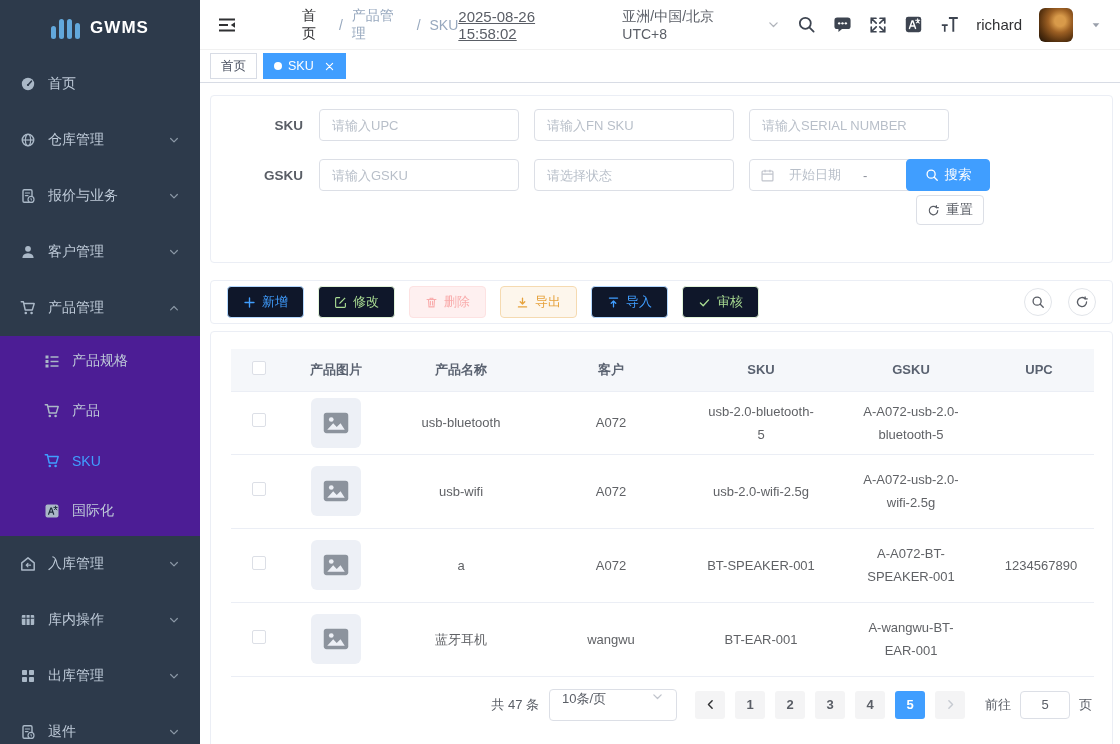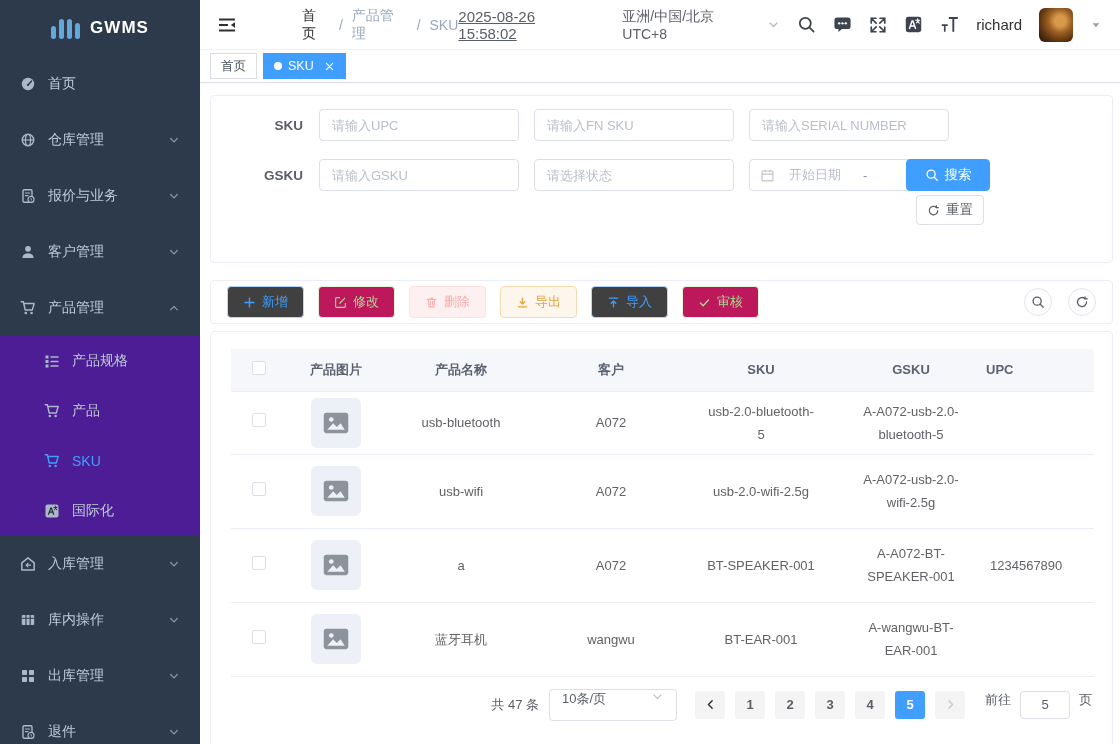--- a/index.html
+++ b/index.html
@@ -59,50 +59,50 @@
   .inp::placeholder { color:#b8bfc9; }
   .date-inp { width:200px; height:32px; border:1px solid #dcdfe6; border-radius:4px; display:flex; align-items:center; padding:0 10px; color:#b8bfc9; font-size:13px; gap:14px; flex:none; background:#fff; }
   .date-inp .cal { color:#c0c4cc; }
   .date-inp .dash { color:#8a8f99; margin-left:8px; }
   .btn-search { position:absolute; left:695px; top:63px; width:84px; height:32px; background:#409eff; color:#fff; border:1px solid #409eff; border-radius:4px; font-size:13.5px; display:flex; align-items:center; justify-content:center; gap:6px; cursor:pointer; z-index:2; }
   .btn-reset { position:absolute; left:705px; top:99px; width:68px; height:30px; background:#fff; color:#5a5e66; border:1px solid #dcdfe6; border-radius:4px; font-size:13.5px; display:flex; align-items:center; justify-content:center; gap:6px; cursor:pointer; }
 
   
   .card-toolbar { margin-top:17px; height:44px; display:flex; align-items:center; padding:0 16px; gap:14px; }
   .tbtn2 { height:32px; padding:0 15px; border-radius:4px; font-size:13px; display:flex; align-items:center; gap:6px; cursor:pointer; border:1px solid transparent; }
-  .b-primary { color:#409eff; background:#404040; border-color:#b3d8ff; }
-  .b-success-dis { color:#a9dc92; background:#be185d; border-color:#e1f3d8; cursor:not-allowed;justify-content:space-between; }
+  .b-primary { color:#409eff; background:#0f172a; border-color:#b3d8ff; }
+  .b-success-dis { color:#a9dc92; background:#0f172a; border-color:#e1f3d8; cursor:not-allowed;justify-content:space-between; }
   .b-danger-dis { color:#f9abab; background:#fef0f0; border-color:#fde2e2; cursor:not-allowed; }
   .b-warning { color:#e6a23c; background:#fdf6ec; border-color:#f5dab1; }
   .tool-right { margin-left:auto; display:flex; gap:16px; }
   .circ { width:28px; height:28px; border-radius:50%; border:1px solid #e2e5ea; color:#5a5e66; display:flex; align-items:center; justify-content:center; cursor:pointer; background:#fff; }
 
   
   .card-table { margin-top:7px; height:492px; padding:17px 20px 0 20px; }
   table.grid { width:100%; border-collapse:collapse; table-layout:fixed; }
   .grid col.c-cb{width:55px;} .grid col.c-img{width:100px;} .grid col.c-name{width:150px;}
   .grid col.c-cust{width:150px;} .grid col.c-sku{width:150px;} .grid col.c-gsku{width:150px;} .grid col.c-upc{width:108px;}
   .grid th { background:#f5f7fa; height:42px; font-size:13px; color:#5a6270; font-weight:700; text-align:center; border-bottom:1px solid #ebeef5; }
   .grid td { text-align:center; font-size:13px; color:#606266; border-bottom:1px solid #ebeef5; padding:6px 4px; line-height:23px; }
   .grid td.wrapcell { padding:6px 19px; overflow-wrap:break-word; }
   .grid tr.r1 td { height:62px; } .grid tr.rn td { height:74px; }
-  .grid td.upc, .grid th.upc { text-align:left; padding-right:2px; }
+  .grid td.upc, .grid th.upc { text-align:center; padding-right:2px; }
   .cb { width:14px; height:14px; border:1px solid #dcdfe6; border-radius:2px; background:#fff; display:inline-block; cursor:pointer; }
   .imgph { width:50px; height:50px; border-radius:6px; background:#edf0f6; display:inline-flex; align-items:center; justify-content:center; color:#8c939d; --icon-bg:#edf0f6; }
 
   
   .pager { display:flex; align-items:center; justify-content:flex-end; gap:10px; margin-top:12px; height:32px; font-size:13px; color:#5a5e66; }
   .psel { width:128px; height:32px; border:1px solid #dcdfe6; border-radius:4px; display:flex; align-items:flex-start; padding:0 12px; color:#5a5e66; cursor:pointer; }
   .psel .pchev { margin-left:auto; color:#c0c4cc; }
   .pbtns { display:flex; gap:10px; align-items:center; margin-left:8px; }
   .pg { min-width:30px; height:28px; border-radius:3px; background:#f4f4f5; color:#5a5e66; font-weight:600; display:flex; align-items:center; justify-content:center; cursor:pointer; }
   .pg.active { background:#409eff; color:#fff; }
   .pg.nav-prev { color:#303133; }
   .pg.nav-next { color:#c6cad1; cursor:not-allowed; }
-  .goto { display:flex; gap:9px; margin-left:10px; }
+  .goto { display:flex; align-items:center; gap:9px; margin-left:10px; }
   .goto input { width:50px; height:28px; border:1px solid #dcdfe6; border-radius:4px; text-align:center; font-size:13px; color:#5a5e66; outline:none; }
 </style>
 </head>
 <body>
 
 <svg width="0" height="0" style="position:absolute">
   <defs>
     <symbol id="i-dashboard" viewBox="0 0 16 16">
         <circle cx="8" cy="8" r="6.2" fill="currentColor"></circle>
         <path d="M8 9L11.4 5.2" stroke="var(--icon-bg,#2d3a4b)" stroke-width="1.6" stroke-linecap="round"></path>

